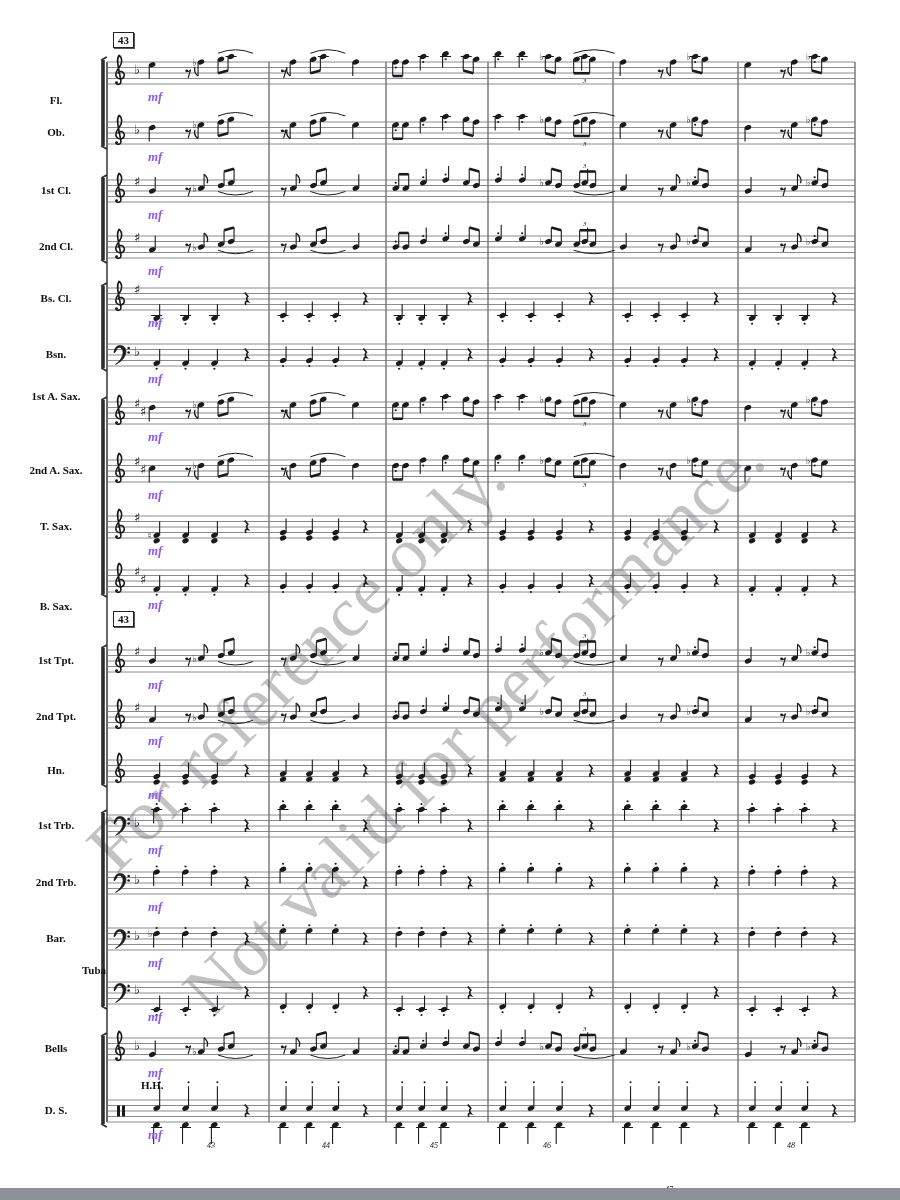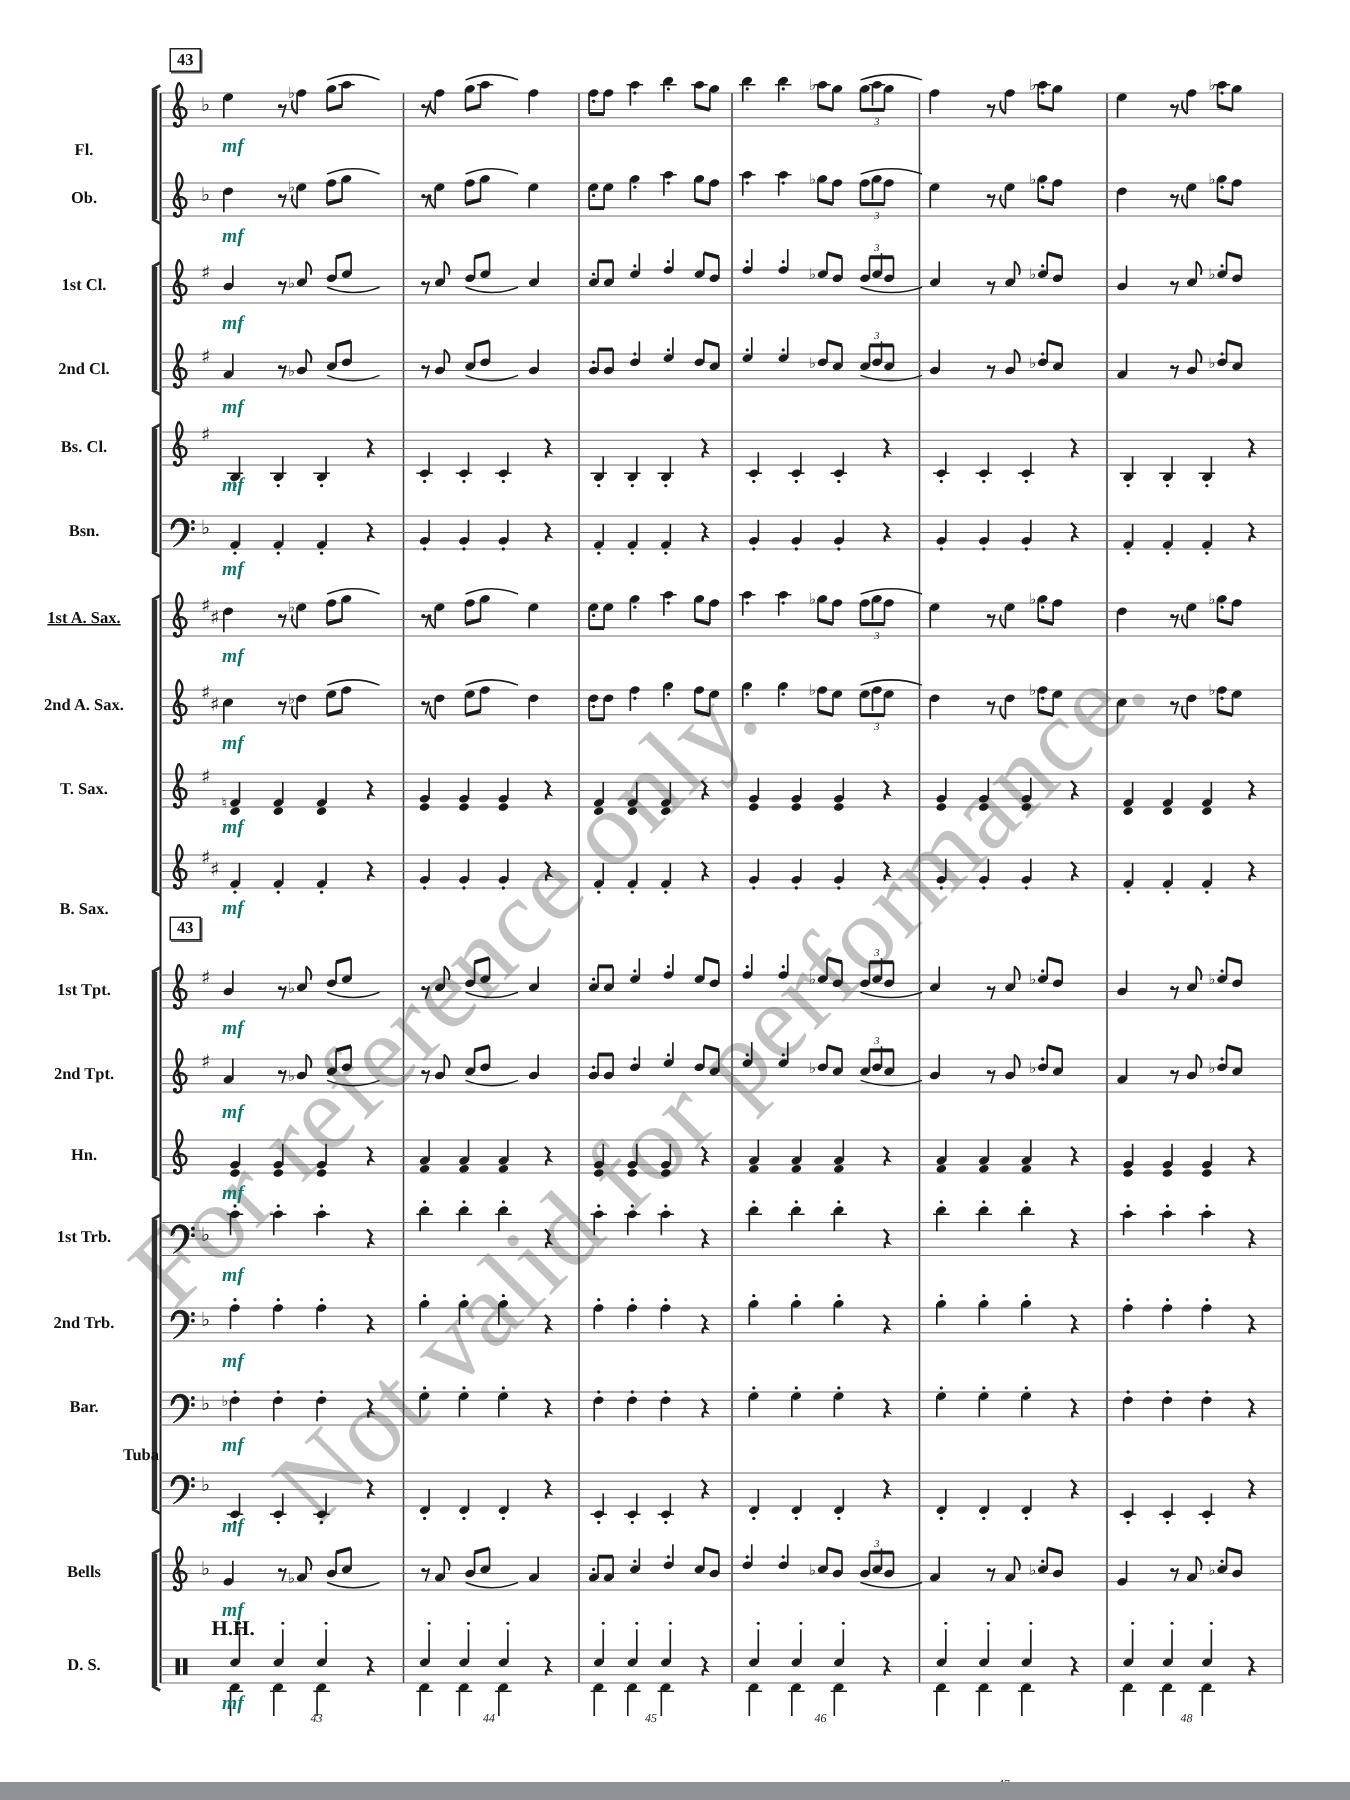--- a/index.html
+++ b/index.html
@@ -2,27 +2,27 @@
 <html><head>
 <meta charset="utf-8">
 <style>
   html,body{margin:0;padding:0;background:#fff;}
   #page{position:relative;width:900px;height:1200px;background:#ffffff;overflow:hidden;
         font-family:"Liberation Serif", serif;}
   .wm{position:absolute;white-space:nowrap;font-size:71px;letter-spacing:1px;
       transform-origin:0 50%;transform:rotate(-45deg);opacity:.8;pointer-events:none;}
   .inst-label{position:absolute;left:6px;width:100px;text-align:center;
       font-size:11px;font-weight:bold;color:#111;line-height:11px;}
-  .dyn{position:absolute;font-size:13px;font-weight:bold;font-style:italic;color:#0f766e;}
+  .dyn{position:absolute;font-size:13px;font-weight:bold;font-style:italic;color:#8b5cf6;}
   .rehearsal{position:absolute;font-size:11px;font-weight:bold;color:#111;
       border:1.5px solid #222;box-shadow:1px 1px 0 #555;padding:1px 4px;background:#fff;}
   .mnum{position:absolute;font-size:8px;font-style:italic;color:#222;}
   .pagenum{position:absolute;left:0;right:0;top:1152px;text-align:center;
       font-size:13px;font-weight:bold;color:#111;}
-  .hh{position:absolute;font-size:14px;font-weight:bold;color:#111;}
+  .hh{position:absolute;font-size:11px;font-weight:bold;color:#111;}
   .strip{position:absolute;left:0;top:1188px;width:900px;height:12px;}
   svg{position:absolute;left:0;top:0;}
 </style>
 </head>
 <body>
 
 <div id="page">
   <div class="wm" id="wm1" style="left: 100px; top: 818px; color: rgb(181, 181, 181);">For reference only.</div>
   <div class="wm" id="wm2" style="left: 196px; top: 962px; color: rgb(181, 181, 181);">Not valid for performance.</div>
 
@@ -1971,21 +1971,21 @@
       <div class="inst-label" style="top: 127px;">Ob.</div>
       <div class="dyn" style="left: 148px; top: 149px;">mf</div>
       <div class="inst-label" style="top: 185px;">1st Cl.</div>
       <div class="dyn" style="left: 148px; top: 207px;">mf</div>
       <div class="inst-label" style="top: 241px;">2nd Cl.</div>
       <div class="dyn" style="left: 148px; top: 263px;">mf</div>
       <div class="inst-label" style="top: 293px;">Bs. Cl.</div>
       <div class="dyn" style="left: 148px; top: 315px;">mf</div>
       <div class="inst-label" style="top: 349px;">Bsn.</div>
       <div class="dyn" style="left: 148px; top: 371px;">mf</div>
-      <div class="inst-label" style="top: 407px; text-decoration: underline;">1st A. Sax.</div>
+      <div class="inst-label" style="top: 391px;">1st A. Sax.</div>
       <div class="dyn" style="left: 148px; top: 429px;">mf</div>
       <div class="inst-label" style="top: 465px;">2nd A. Sax.</div>
       <div class="dyn" style="left: 148px; top: 487px;">mf</div>
       <div class="inst-label" style="top: 521px;">T. Sax.</div>
       <div class="dyn" style="left: 148px; top: 543px;">mf</div>
       <div class="inst-label" style="top: 601px;">B. Sax.</div>
       <div class="dyn" style="left: 148px; top: 597px;">mf</div>
       <div class="inst-label" style="top: 655px;">1st Tpt.</div>
       <div class="dyn" style="left: 148px; top: 677px;">mf</div>
       <div class="inst-label" style="top: 711px;">2nd Tpt.</div>

